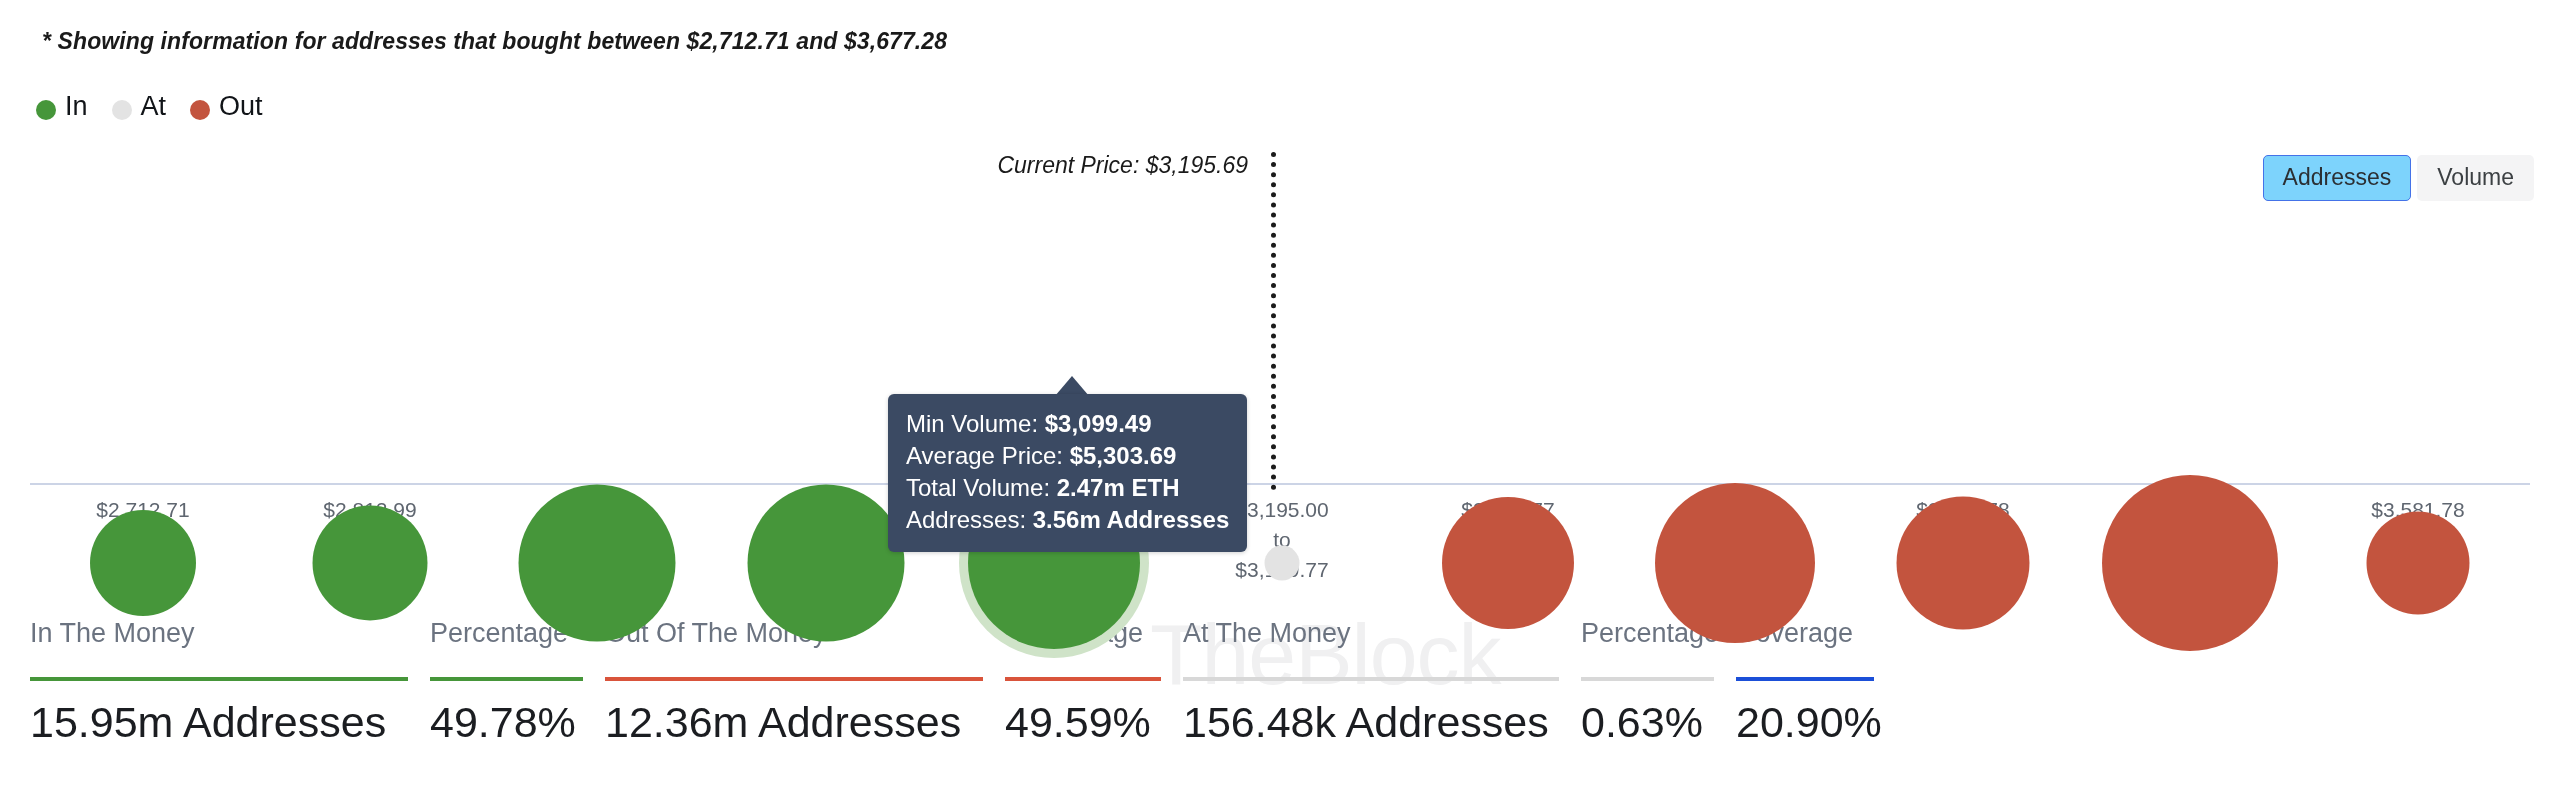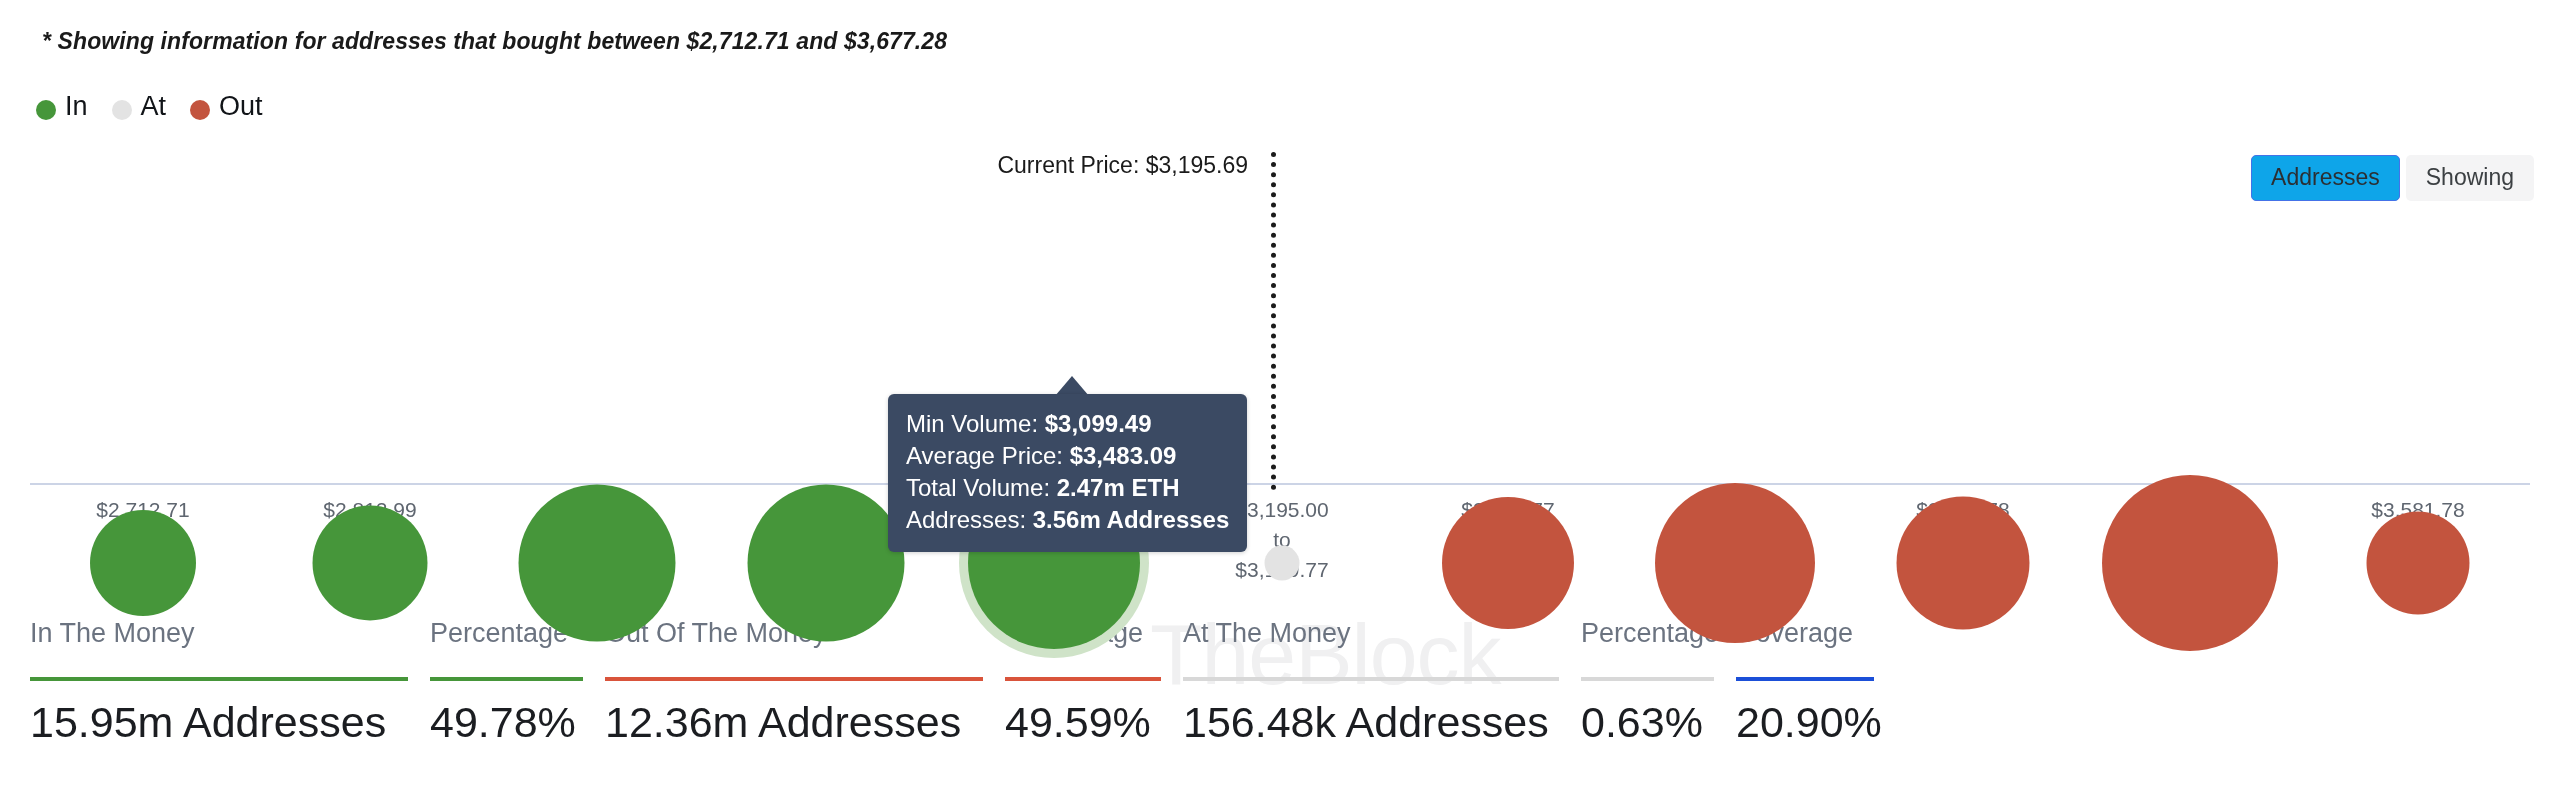--- a/index.html
+++ b/index.html
@@ -70,21 +70,21 @@
     color: #3c4043;
     padding: 7px 19px 8px 19px;
     border-radius: 5px;
     border: 1px solid transparent;
     background: #f4f4f5;
     cursor: pointer;
     line-height: 1.25;
     white-space: nowrap;
   }
   .toggle-btn.selected {
-    background: #0ea5e9;
+    background: #7dd3fc;
     border: 1px solid #4472e8;
     color: #2b2f33;
   }
   
   .plot {
     position: absolute;
     left: 0; top: 200px;
     width: 2560px;
     height: 290px;
   }
@@ -119,20 +119,21 @@
   
   .price-line {
     position: absolute;
     width: 0;
     border-left: 5px dotted #1b1b1b;
     z-index: 3;
   }
   .price-label {
     position: absolute;
     font-size: 23px;
+    font-style: italic;
     color: #1a1a1a;
     white-space: nowrap;
     transform: translateX(-100%);
     z-index: 3;
   }
   
   .axis-line {
     position: absolute;
     left: 30px;
     top: 483px;
@@ -234,21 +235,21 @@
         <span class="legend-label">At</span>
       </div>
       <div class="legend-item">
         <span class="legend-dot" style="background: rgb(195, 84, 62);"></span>
         <span class="legend-label">Out</span>
       </div>
     </div>
 
   <div class="toggle-group" id="toggle">
       <button class="toggle-btn selected">Addresses</button>
-      <button class="toggle-btn">Showing</button>
+      <button class="toggle-btn">Volume</button>
     </div>
 
   <div class="plot">
     <div class="watermark">TheBlock</div>
     <div id="bubbles">
         <div class="bubble in" title="$2,712.71 to $2,812.99" style="left: 143px; top: 363px; width: 106px; height: 106px;"></div>
         <div class="bubble in" title="$2,812.99 to $2,908.49" style="left: 370px; top: 363px; width: 115px; height: 115px;"></div>
         <div class="bubble in" title="$2,908.49 to $3,003.99" style="left: 597px; top: 363px; width: 157px; height: 157px;"></div>
         <div class="bubble in" title="$3,003.99 to $3,099.49" style="left: 826px; top: 363px; width: 157px; height: 157px;"></div>
         <div class="bubble-halo" style="left: 1054px; top: 363px; width: 190px; height: 190px;"></div>
@@ -319,21 +320,21 @@
       <div class="axis-tick" style="left: 2418px; top: 0px;">
         <div>$3,581.78</div>
         <div>to</div>
         <div>$3,677.28</div>
       </div>
     </div>
 
   <div class="tooltip-arrow"></div>
   <div class="tooltip" id="tooltip">
       <div class="tt-row"><span>Min Volume: </span><b>$3,099.49</b></div>
-      <div class="tt-row"><span>Average Price: </span><b>$3,483.09</b></div>
+      <div class="tt-row"><span>Average Price: </span><b>$5,303.69</b></div>
       <div class="tt-row"><span>Total Volume: </span><b>2.47m ETH</b></div>
       <div class="tt-row"><span>Addresses: </span><b>3.56m Addresses</b></div>
     </div>
 
   <div class="stats" id="stats">
       <div class="stat" style="width: 400px;">
         <div class="stat-label">In The Money</div>
         <div class="stat-rule" style="background: rgb(70, 150, 58);"></div>
         <div class="stat-value">15.95m Addresses</div>
       </div>

